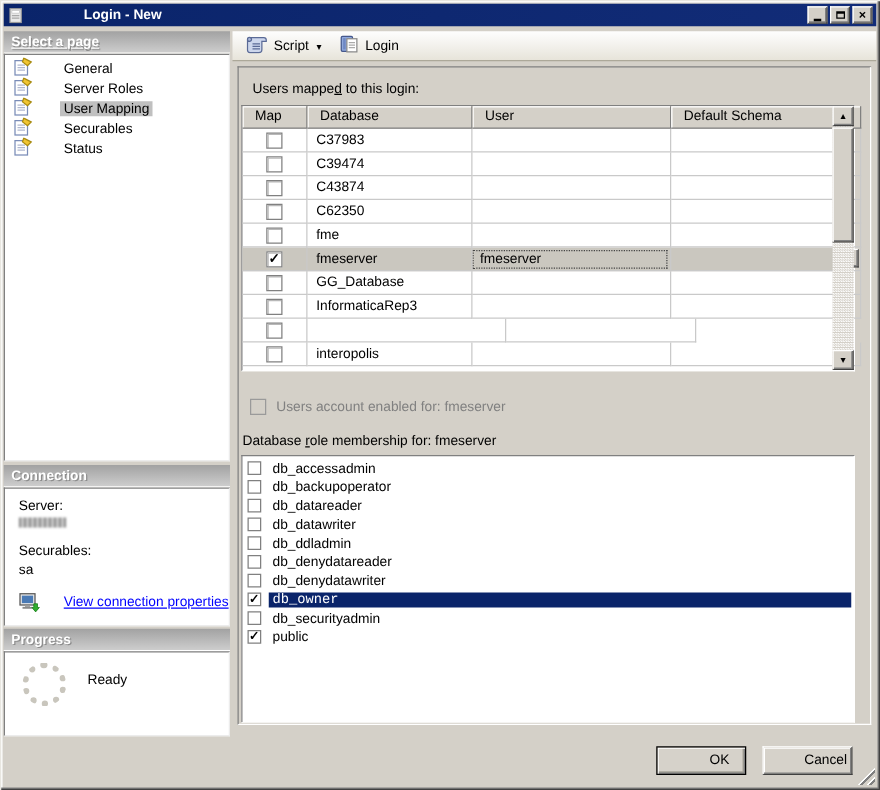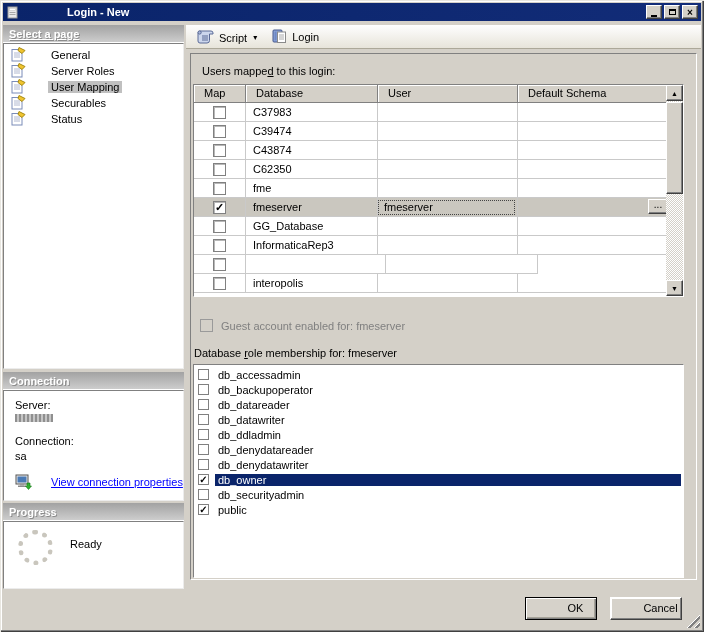--- a/index.html
+++ b/index.html
@@ -55,21 +55,21 @@
   .mnemo{text-decoration:underline;}
 
   
   .grid{position:absolute;left:2px;top:30px;width:491px;height:213px;background:#fff;
         border:1px solid;border-color:#808080 #fff #fff #808080;box-sizing:border-box;}
   .grid-hdr{display:flex;height:18px;}
   .gh{box-sizing:border-box;background:#d4d0c8;border-right:1px solid #808080;border-bottom:1px solid #808080;
       box-shadow:inset 1px 1px 0 #fff;padding:2px 0 0 10px;white-space:nowrap;overflow:hidden;}
   .c-map{width:52px;flex:none;}
   .c-db{width:132px;flex:none;}
-  .c-user{width:140px;flex:none;}
+  .c-user{width:159px;flex:none;}
   .c-sch{width:152px;flex:none;}
   .grow{display:flex;height:19px;box-sizing:border-box;}
   .gc{box-sizing:border-box;border-right:1px solid #c9c9c9;border-bottom:1px solid #c9c9c9;
       padding:3px 0 0 7px;white-space:nowrap;overflow:hidden;}
   .gc.c-map{display:flex;align-items:center;justify-content:center;padding:0;}
   .grow.sel{background:#cac7bf;}
   .cb{width:13px;height:13px;background:#fff;border:1px solid #808080;box-sizing:border-box;
       box-shadow:inset 1px 1px 0 #b8b8b8;display:flex;align-items:center;justify-content:center;
       font-size:11px;font-weight:bold;line-height:11px;cursor:default;}
   .editbox{display:block;margin:1px 2px 0 0;border:1px dotted #444;height:15px;line-height:13px;
@@ -91,21 +91,21 @@
   
   .guest-row{position:absolute;left:9px;top:265px;display:flex;align-items:center;gap:8px;color:#808080;}
   .cb.dis{background:#d4d0c8;box-shadow:none;border-color:#9a9a9a;}
   .lab-roles{position:absolute;left:3px;top:293px;}
   .listbox{position:absolute;left:2px;top:310px;width:491px;height:214px;background:#fff;
            border:1px solid;border-color:#808080 #fff #fff #808080;box-sizing:border-box;padding-top:2px;}
   .ritem{display:flex;align-items:center;height:15px;padding-left:4px;cursor:default;}
   .cb2{width:11px;height:11px;background:#fff;border:1px solid #808080;box-sizing:border-box;flex:none;
        margin-right:6px;display:flex;align-items:center;justify-content:center;font-size:10px;font-weight:bold;line-height:10px;}
   .rlabel{padding:0 3px;white-space:nowrap;}
-  .ritem.owner .rlabel{flex:1;background:#0a246a;color:#fff;margin-right:2px;}
+  .ritem.owner .rlabel{flex:1;background:#0a246a;color:#fff;margin-right:2px;font-family:Liberation Mono, monospace;}
 
   
   .btn{position:absolute;width:72px;height:23px;background:#d6d2ca;border:1px solid;
        border-color:#fff #404040 #404040 #fff;box-shadow:inset -1px -1px 0 #808080,inset 1px 1px 0 #fff;
        text-align:center;line-height:21px;box-sizing:border-box;cursor:default;padding-left:29px;}
   .btn.default{border:1px solid #000;
        box-shadow:inset 1px 1px 0 #fff,inset -1px -1px 0 #808080,inset -2px -2px 0 #a5a298;}
   #okbtn{left:525px;top:597px;}
   #cancelbtn{left:610px;top:597px;}
   .grip{position:absolute;right:4px;bottom:4px;width:14px;height:14px;
@@ -191,21 +191,21 @@
           </svg></span>
       <span class="tlabel">Status</span>
     </div>
   </div>
 
   <div class="lhdr" style="top:372px;">Connection</div>
 
   <div class="lpanel" id="connpanel">
     <div>Server:</div>
     <div class="redact"></div>
-    <div class="conn-label">Connection:</div>
+    <div class="conn-label">Securables:</div>
     <div class="conn-val">sa</div>
     <div class="link-row">
       <span>
         <svg width="17" height="16" viewBox="0 0 17 16">
             <rect x="1" y="1" width="12" height="9" fill="#e8e8e8" stroke="#555"></rect>
             <rect x="2.5" y="2.5" width="9" height="6" fill="#4a7ab5"></rect>
             <rect x="5" y="10" width="4" height="1.5" fill="#999"></rect>
             <rect x="3" y="11.5" width="8" height="1.5" fill="#8a8a8a"></rect>
             <path d="M12 9 h3 v3 h1.5 l-3 3.5 -3 -3.5 h1.5 z" fill="#2fae2f" stroke="#157a15" stroke-width=".6"></path>
           </svg>
@@ -350,21 +350,21 @@
 
       <div class="vscroll">
         <div class="sbtn up">▲</div>
         <div class="sthumb"></div>
         <div class="sbtn down">▼</div>
       </div>
     </div>
 
     <div class="guest-row">
       <span class="cb dis"></span>
-      <span>Guest account enabled for: fmeserver</span>
+      <span>Users account enabled for: fmeserver</span>
     </div>
 
     <div class="lab-roles"><span>Database </span><span class="mnemo">r</span><span>ole membership for: fmeserver</span></div>
 
     <div class="listbox">
       <div class="ritem">
         <span class="cb2"></span>
         <span class="rlabel">db_accessadmin</span>
       </div>
       <div class="ritem">

